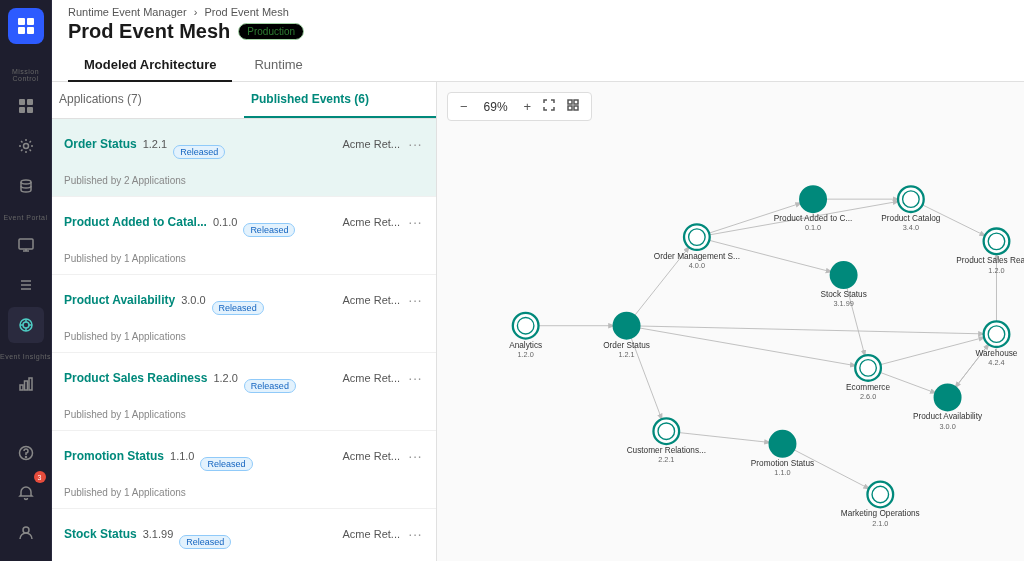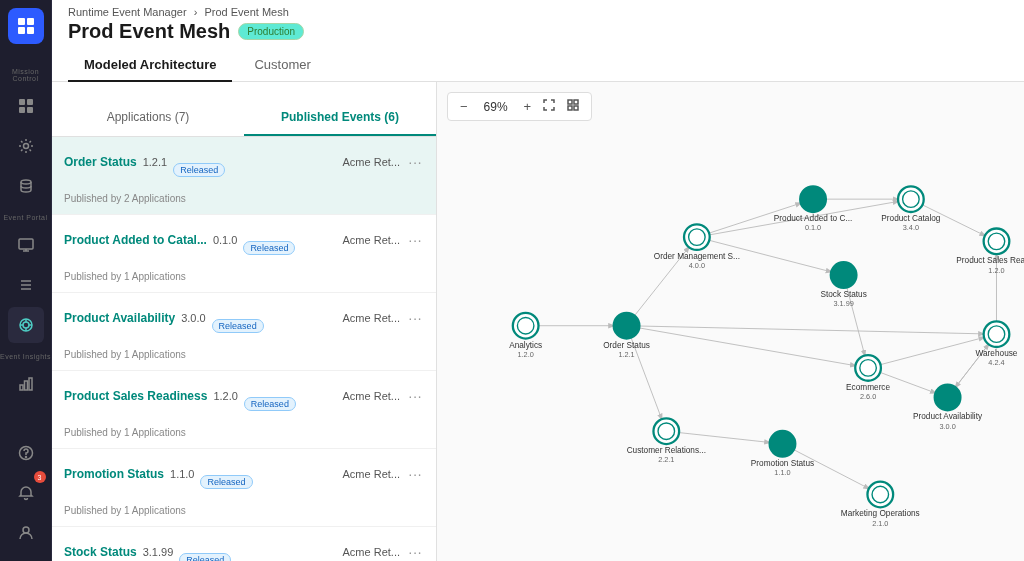--- a/index.html
+++ b/index.html
@@ -76,21 +76,21 @@
       align-items: center;
       gap: 8px;
       padding-bottom: 0;
     }
     .page-title {
       font-size: 20px;
       font-weight: 600;
       color: #1a1a1a;
     }
     .badge-production {
-      background: #5eead4;
+      background: #000000;
       color: #2e7d32;
       font-size: 10px;
       padding: 2px 8px;
       border-radius: 10px;
       border: 1px solid #a5d6a7;
       font-weight: 500;
     }
     .tabs {
       display: flex;
       gap: 6px;
@@ -126,27 +126,26 @@
       flex-direction: column;
       flex-shrink: 0;
       overflow: hidden;
     }
     .panel-tabs {
       display: flex;
       border-bottom: 1px solid #e0e0e0;
     }
     .panel-tab {
       flex: 1;
-      text-align: center;
-      padding: 10px 24px;
+      text-align: left;
+      padding: 10px 7px;
       font-size: 12px;
       color: #666;
       cursor: pointer;
       font-weight: 500;
-      margin-top: 18px;
     }
     .panel-tab.active {
       color: #00897b;
       border-bottom: 2px solid #00897b;
       font-weight: 600;
     }
     .events-list {
       flex: 1;
       overflow-y: auto;
     }
@@ -341,21 +340,21 @@
       <span>Runtime Event Manager</span>
       <span class="sep">›</span>
       <span>Prod Event Mesh</span>
     </div>
     <div class="page-title-row">
       <h1 class="page-title">Prod Event Mesh</h1>
       <span class="badge-production">Production</span>
     </div>
     <div class="tabs">
       <div class="tab active">Modeled Architecture</div>
-      <div class="tab">Customer</div>
+      <div class="tab">Runtime</div>
     </div>
   </div>
 
   <div class="content-area">
 
     <div class="left-panel">
       <div class="panel-tabs">
         <div class="panel-tab">Applications (7)</div>
         <div class="panel-tab active">Published Events (6)</div>
       </div>

